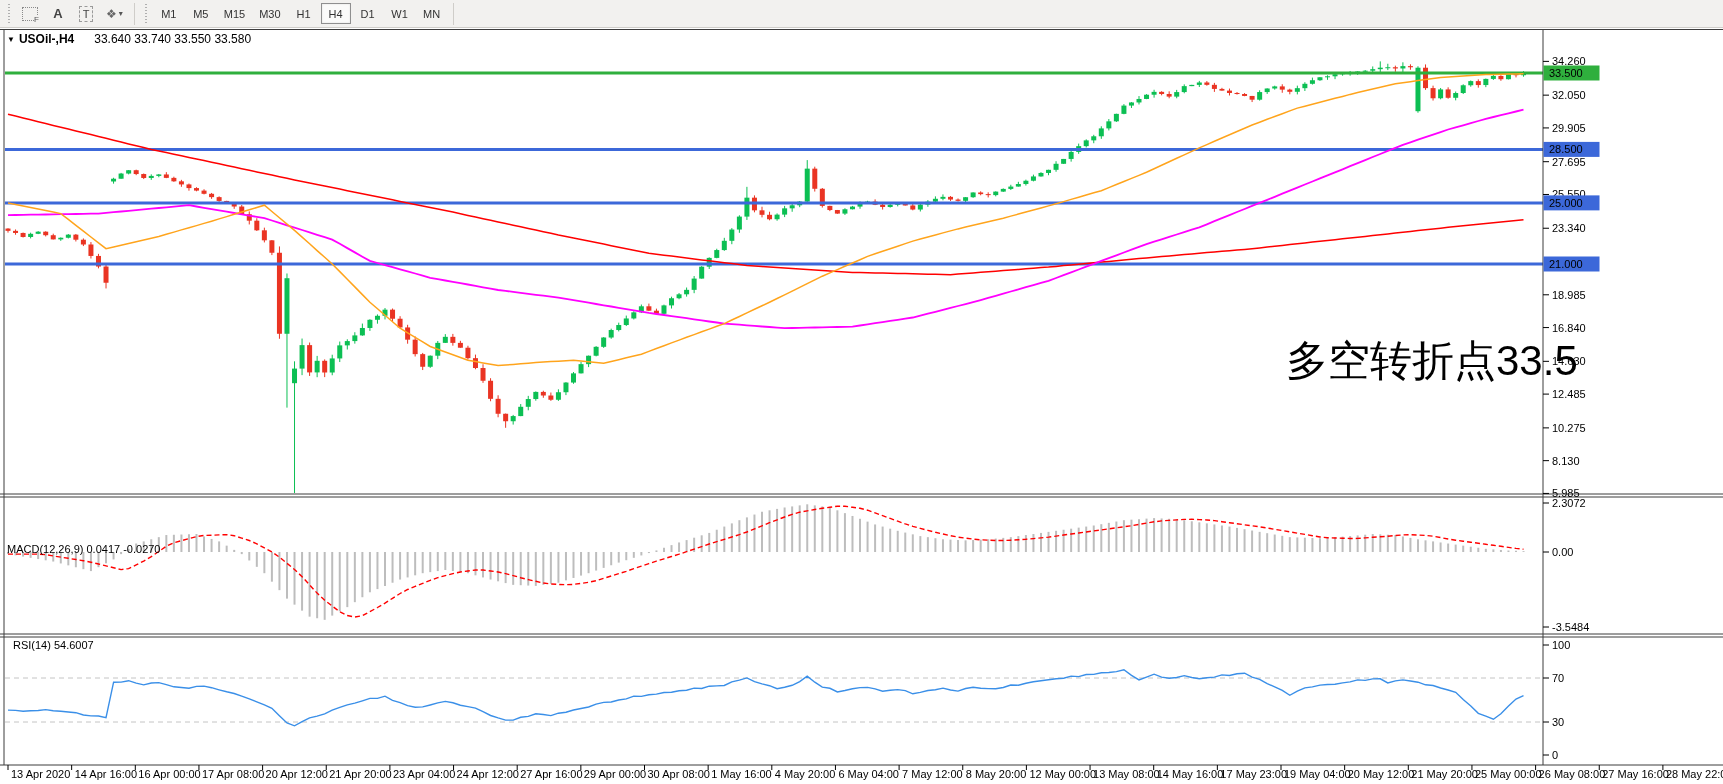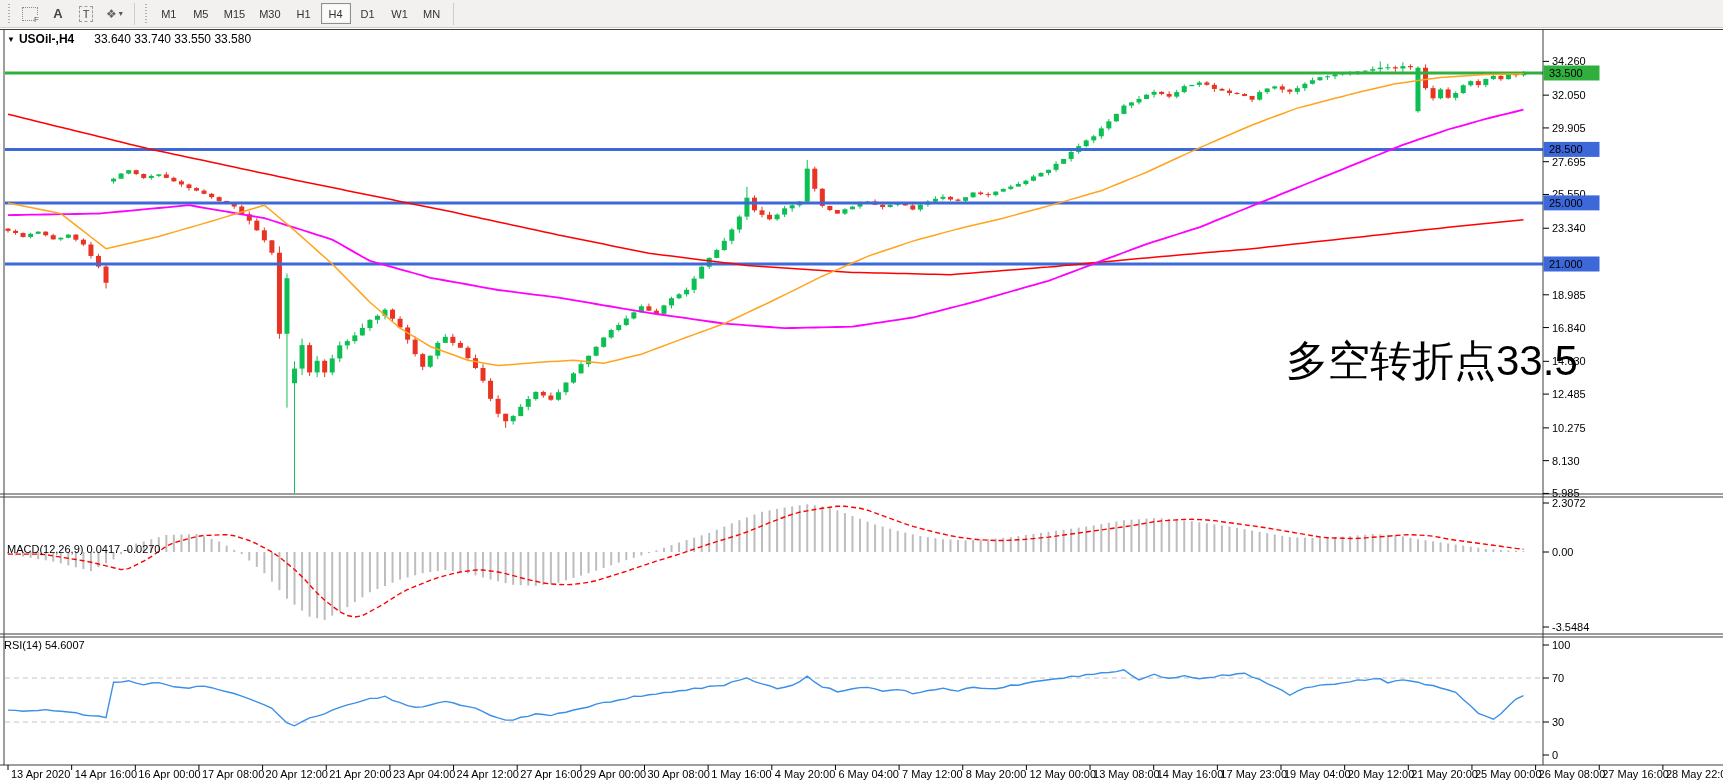--- a/index.html
+++ b/index.html
@@ -26,21 +26,21 @@
   .tf{height:21px;min-width:30px;border:1px solid transparent;background:transparent;
       font:11px "Liberation Sans",sans-serif;color:#333;padding:0 5px;cursor:default;}
   .tf.active{border:1px solid #8F8F8F;background:#FBFBFA;box-shadow:inset 0 0 2px #DDD;text-align:center;}
 
   
   .ovl{position:absolute;z-index:4;white-space:nowrap;}
   #chart-title{left:7px;top:32px;font:600 12px "Liberation Sans","DejaVu Sans",sans-serif;color:#000;}
   #chart-title .tri{font-size:8px;vertical-align:1px;margin-right:4px;}
   #chart-title .ohlc{margin-left:20px;font-weight:400;}
   #macd-label{left:7px;top:498px;font:11px "Liberation Sans",sans-serif;color:#000;margin-top:45px;}
-  #rsi-label{left:4px;top:639px;font:11px "Liberation Sans",sans-serif;color:#000;text-align:right;}
+  #rsi-label{left:13px;top:639px;font:11px "Liberation Sans",sans-serif;color:#000;text-align:right;}
   #annotation{left:1286px;top:337px;font:42px/48px "Liberation Sans","DejaVu Sans",sans-serif;}
 
   svg{position:absolute;left:0;top:0;z-index:1;}
   svg text{font:11px "Liberation Sans","DejaVu Sans",sans-serif;fill:#000;}
 </style>
 </head>
 <body>
 
 <div id="app">
 

